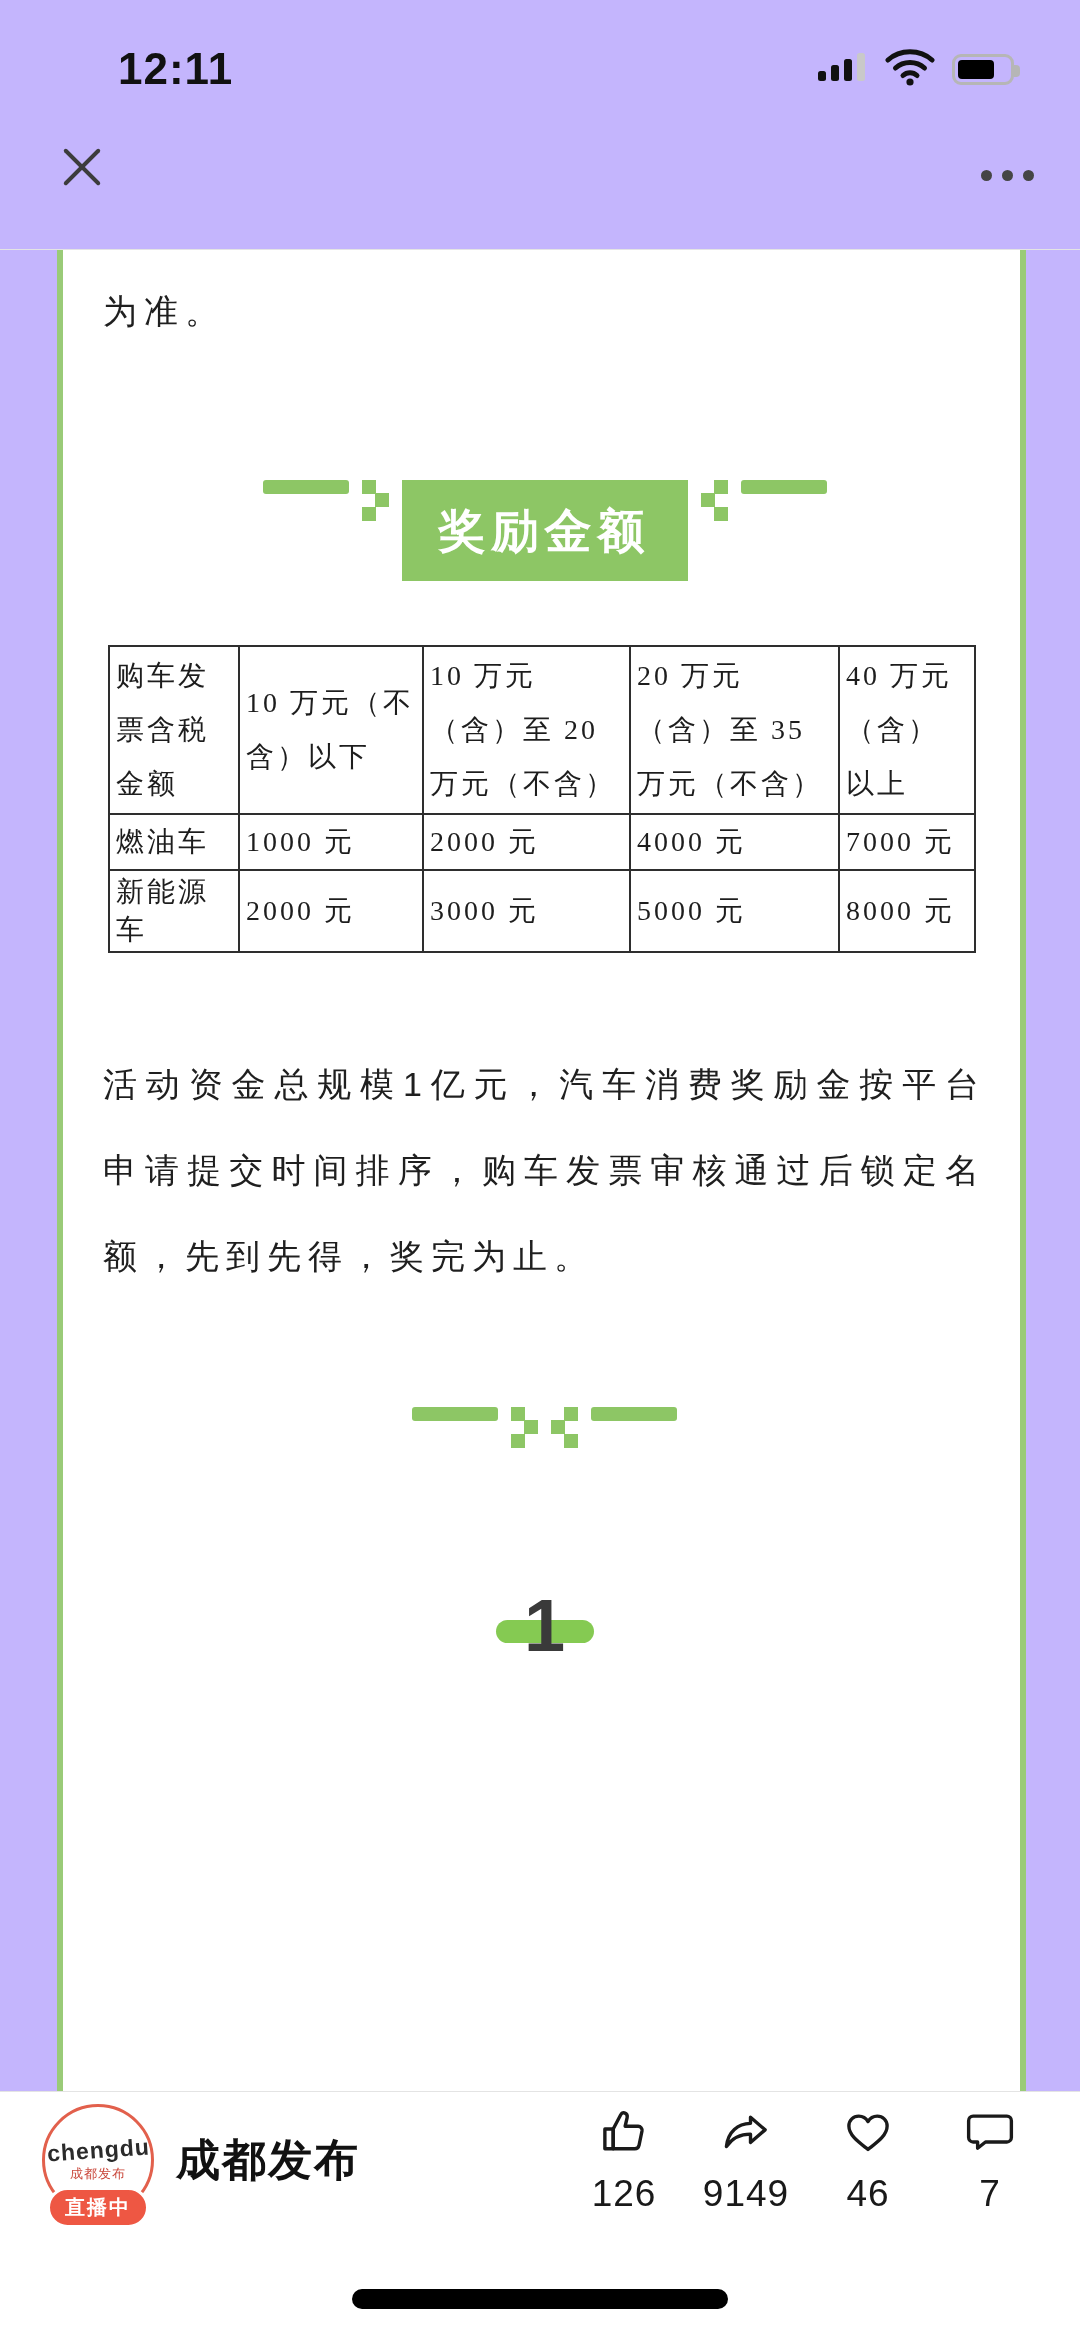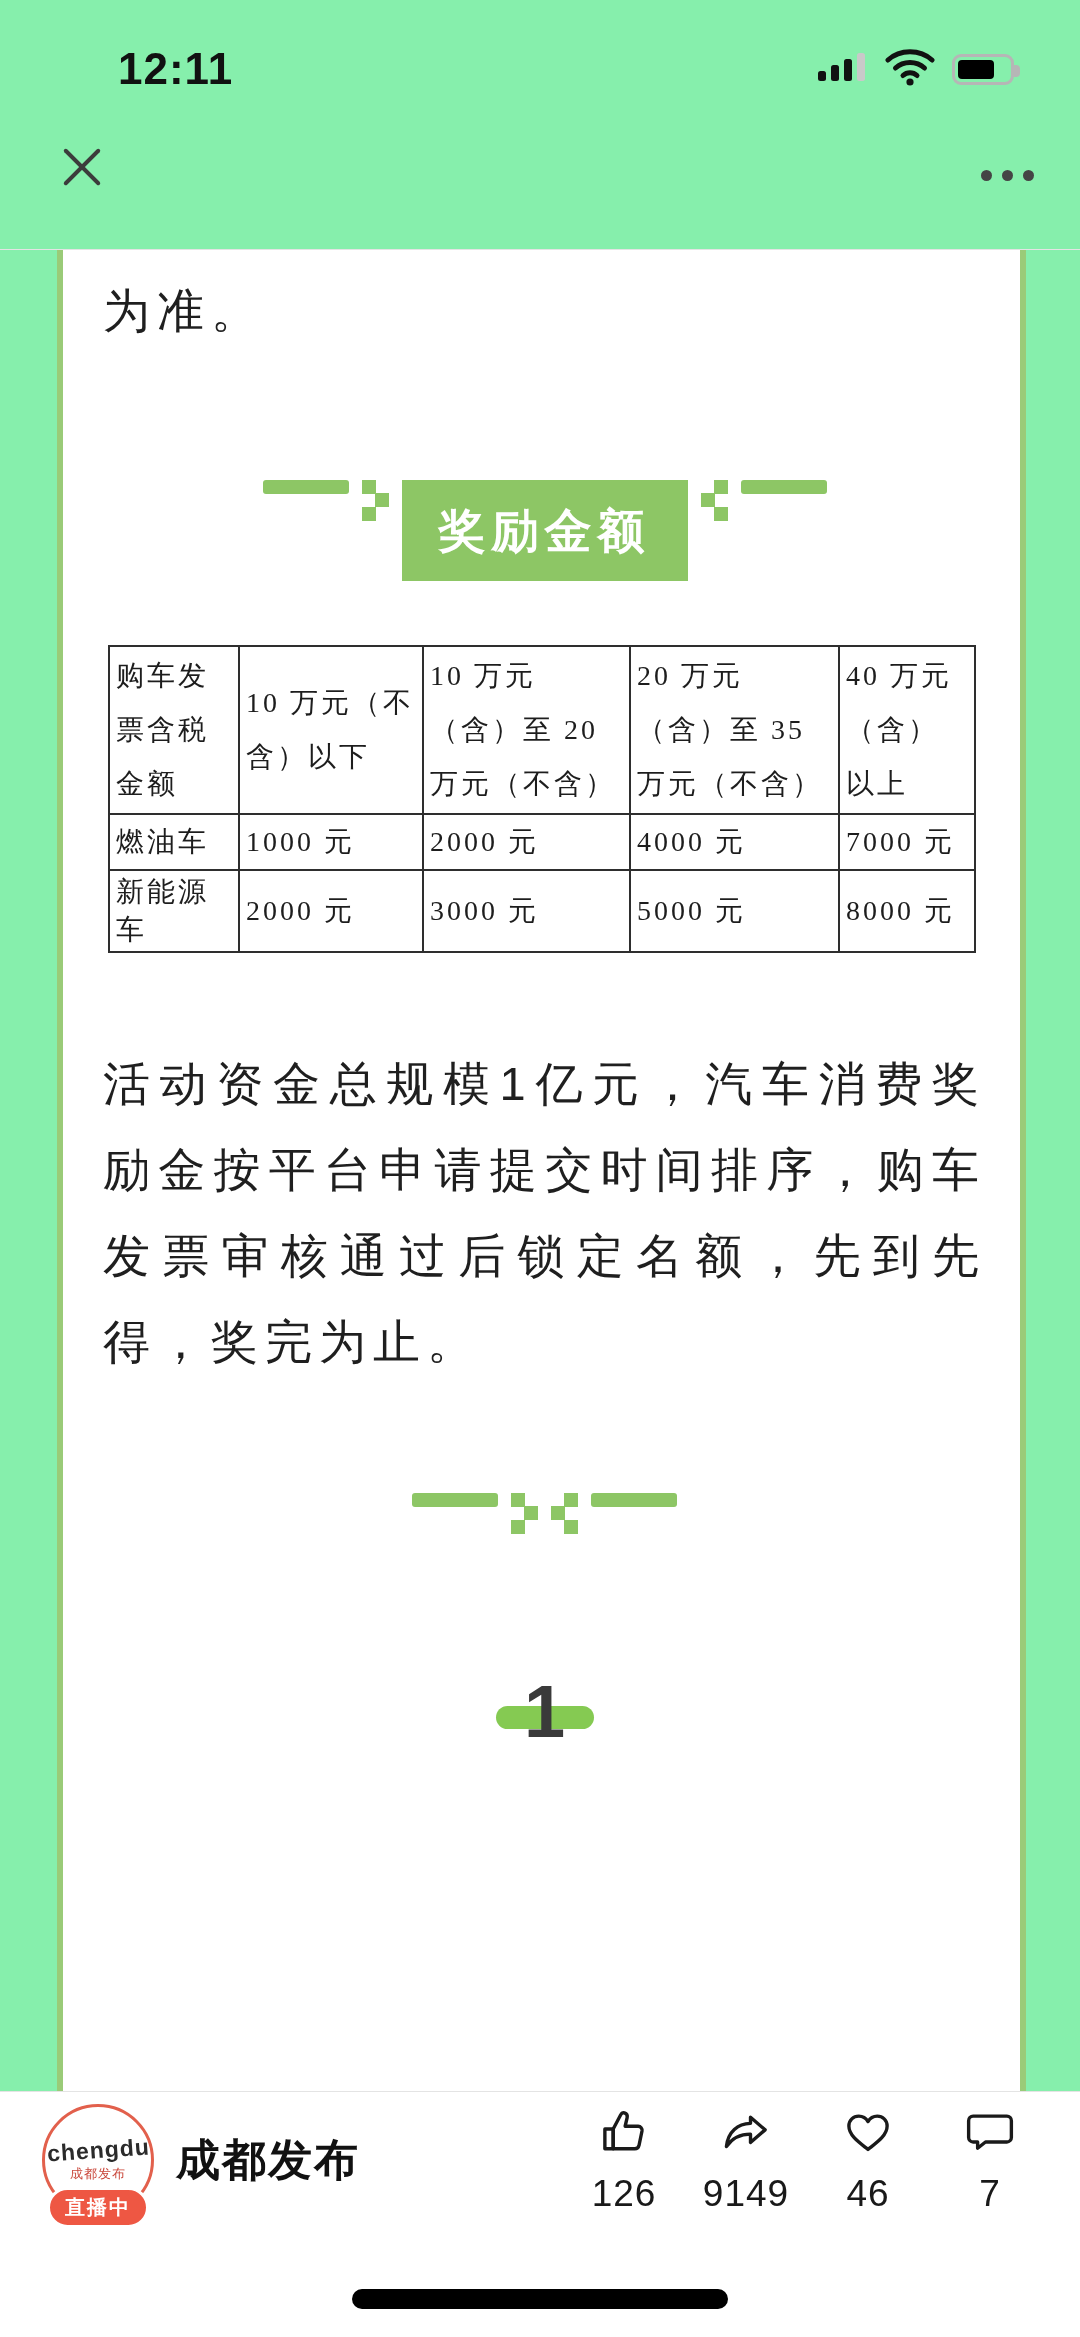--- a/index.html
+++ b/index.html
@@ -12,21 +12,21 @@
   }
   *{margin:0;padding:0;box-sizing:border-box;}
   html,body{background:#ffffff;}
   body{
     width:1080px;height:2337px;
     font-family:"Liberation Sans","DejaVu Sans",sans-serif;
     color:var(--ink);
     overflow:hidden;
     position:relative;
   }
-  .screen{width:1080px;height:2337px;display:flex;flex-direction:column;background:#86efac;}
+  .screen{width:1080px;height:2337px;display:flex;flex-direction:column;background:#c4b5fd;}
 
   
   .status-bar{height:100px;position:relative;flex:0 0 auto;}
   .time{position:absolute;left:118px;top:44px;font-size:44px;font-weight:700;letter-spacing:1px;color:#111;}
   .status-icons{position:absolute;right:66px;top:48px;display:flex;align-items:center;gap:17px;}
   .battery{width:62px;height:31px;border:3px solid #b6b6b6;border-radius:9px;position:relative;}
   .battery-fill{position:absolute;left:3px;top:3px;bottom:3px;width:36px;background:#000;border-radius:4px;}
   .battery-nub{position:absolute;right:-9px;top:8px;width:6px;height:12px;background:#b6b6b6;border-radius:0 4px 4px 0;}
 
   
@@ -40,21 +40,21 @@
     flex:0 0 auto;
     height:1841px;
     margin:0 54px 0 57px;
     border-left:6px solid var(--border-green);
     border-right:6px solid var(--border-green);
     padding:18px 34px 0 40px;
     overflow:hidden;
     background:#fff;
   }
   .para{
-    font-size:47px;line-height:86px;letter-spacing:7px;
+    font-size:34px;line-height:86px;letter-spacing:7px;
     color:var(--ink);text-align:justify;
   }
   .banner{display:flex;align-items:flex-start;justify-content:center;gap:13px;}
   .banner-box{
     background:var(--accent-green);color:#fff;
     height:101px;line-height:101px;padding:0 37px;
     font-size:47px;font-weight:700;letter-spacing:6px;white-space:nowrap;
   }
   .decor-dash{width:86px;height:14px;background:var(--accent-green);border-radius:3px;flex:0 0 auto;}
   .decor-squares{position:relative;width:27px;height:41px;flex:0 0 auto;}

